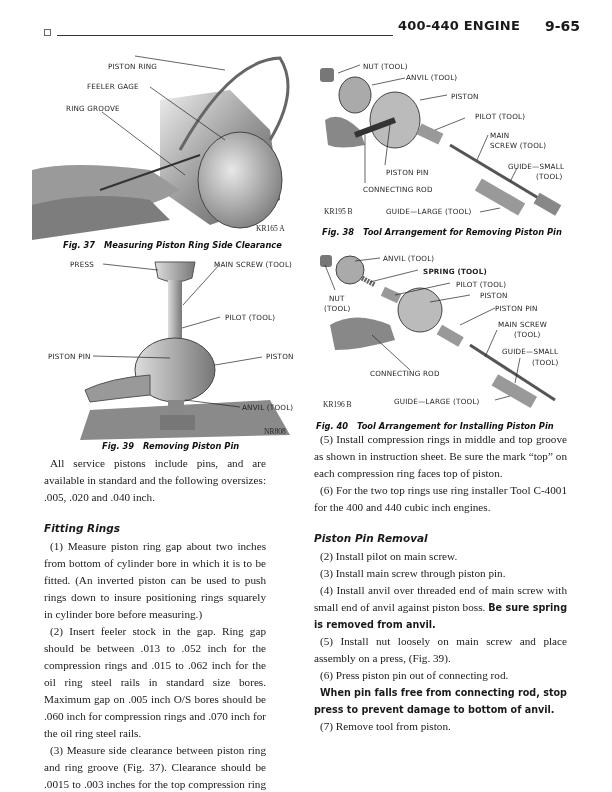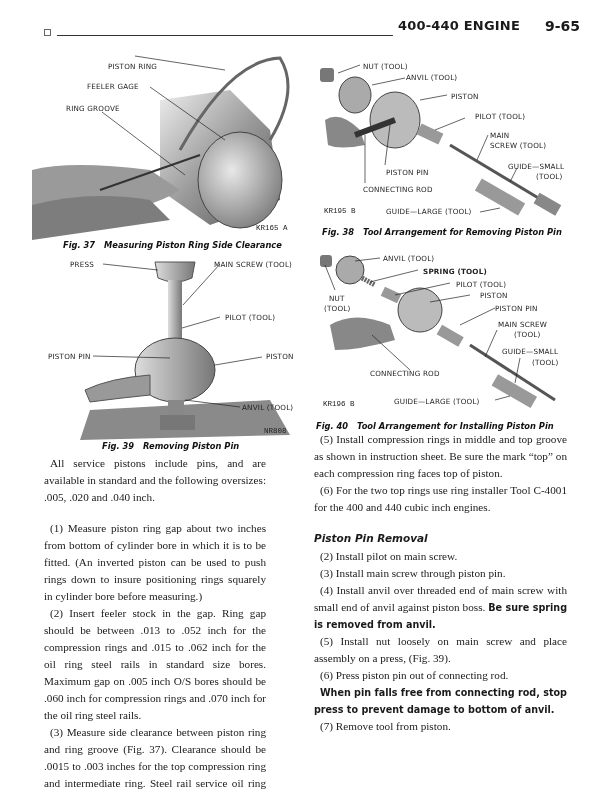--- a/index.html
+++ b/index.html
@@ -7,21 +7,21 @@
     width: 612px; height: 792px; background: #ffffff; position: relative; overflow: hidden;
     font-family: "Liberation Serif", serif; color: #1a1a1a;
   }
   .header-rule { position: absolute; left: 57px; top: 35px; width: 336px; height: 1px; background: #333; }
   .corner-mark { position: absolute; left: 44px; top: 29px; width: 5px; height: 5px; border: 1px solid #666; }
   .header-title { position: absolute; left: 398px; top: 18px; font-family: "DejaVu Sans", sans-serif; font-weight: bold; font-size: 13px; letter-spacing: 0.2px; }
   .header-page { position: absolute; left: 545px; top: 18px; font-family: "DejaVu Sans", sans-serif; font-weight: bold; font-size: 14px; }
 
   .figure { position: absolute; }
   .fig-label { position: absolute; font-family: "DejaVu Sans", sans-serif; font-size: 7.2px; color: #222; white-space: nowrap; letter-spacing: 0.2px; }
-  .fig-code { position: absolute; font-family: Liberation Mono, monospace; font-size: 7.5px; color: #222; white-space: nowrap; }
+  .fig-code { position: absolute; font-family: Liberation Serif, serif; font-size: 7.5px; color: #222; white-space: nowrap; }
   .caption { position: absolute; font-family: "DejaVu Sans", sans-serif; font-size: 8.3px; font-style: italic; font-weight: bold; white-space: nowrap; color: #111; }
   .caption .num { margin-right: 9px; }
 
   .col { position: absolute; font-size: 11.2px; line-height: 17px; text-align: justify; }
   .col p { margin: 0; text-indent: 6px; }
   .section-title { font-family: "DejaVu Sans", sans-serif; font-style: italic; font-weight: bold; font-size: 10.5px; margin: 0 0 1px 0; }
   .bold { font-family: "DejaVu Sans", sans-serif; font-weight: bold; font-size: 9.6px; }
   .spacer { height: 14px; }
   svg { position: absolute; overflow: visible; }
 </style>
@@ -174,20 +174,21 @@
   <div class="fig-code" style="left:13px;top:150px;">KR196 B</div>
   <div class="fig-label" style="left:84px;top:147px;">GUIDE—LARGE (TOOL)</div>
 </div>
 <div class="caption" style="left:316px;top:421px;">
   <span class="num">Fig. 40</span><span>Tool Arrangement for Installing Piston Pin</span>
 </div>
 
 <div class="col" style="left:44px;top:455px;width:222px;">
   <p>All service pistons include pins, and are available in standard and the following oversizes: .005, .020 and .040 inch.</p>
   <div class="spacer"></div>
+  <div class="section-title">Fitting Rings</div>
   <p>(1) Measure piston ring gap about two inches from bottom of cylinder bore in which it is to be fitted. (An inverted piston can be used to push rings down to insure positioning rings squarely in cylinder bore before measuring.)</p>
   <p>(2) Insert feeler stock in the gap. Ring gap should be between .013 to .052 inch for the compression rings and .015 to .062 inch for the oil ring steel rails in standard size bores. Maximum gap on .005 inch O/S bores should be .060 inch for compression rings and .070 inch for the oil ring steel rails.</p>
   <p>(3) Measure side clearance between piston ring and ring groove (Fig. 37). Clearance should be .0015 to .003 inches for the top compression ring and intermediate ring. Steel rail service oil ring should be free in groove, but should not exceed .005 inch side clearance.</p>
   <p>(4) Install the three piece oil ring in lower ring groove using instructions in ring package.</p>
 </div>
 
 <div class="col" style="left:314px;top:431px;width:253px;">
   <p>(5) Install compression rings in middle and top groove as shown in instruction sheet. Be sure the mark “top” on each compression ring faces top of piston.</p>
   <p>(6) For the two top rings use ring installer Tool C-4001 for the 400 and 440 cubic inch engines.</p>
   <div class="spacer"></div>

